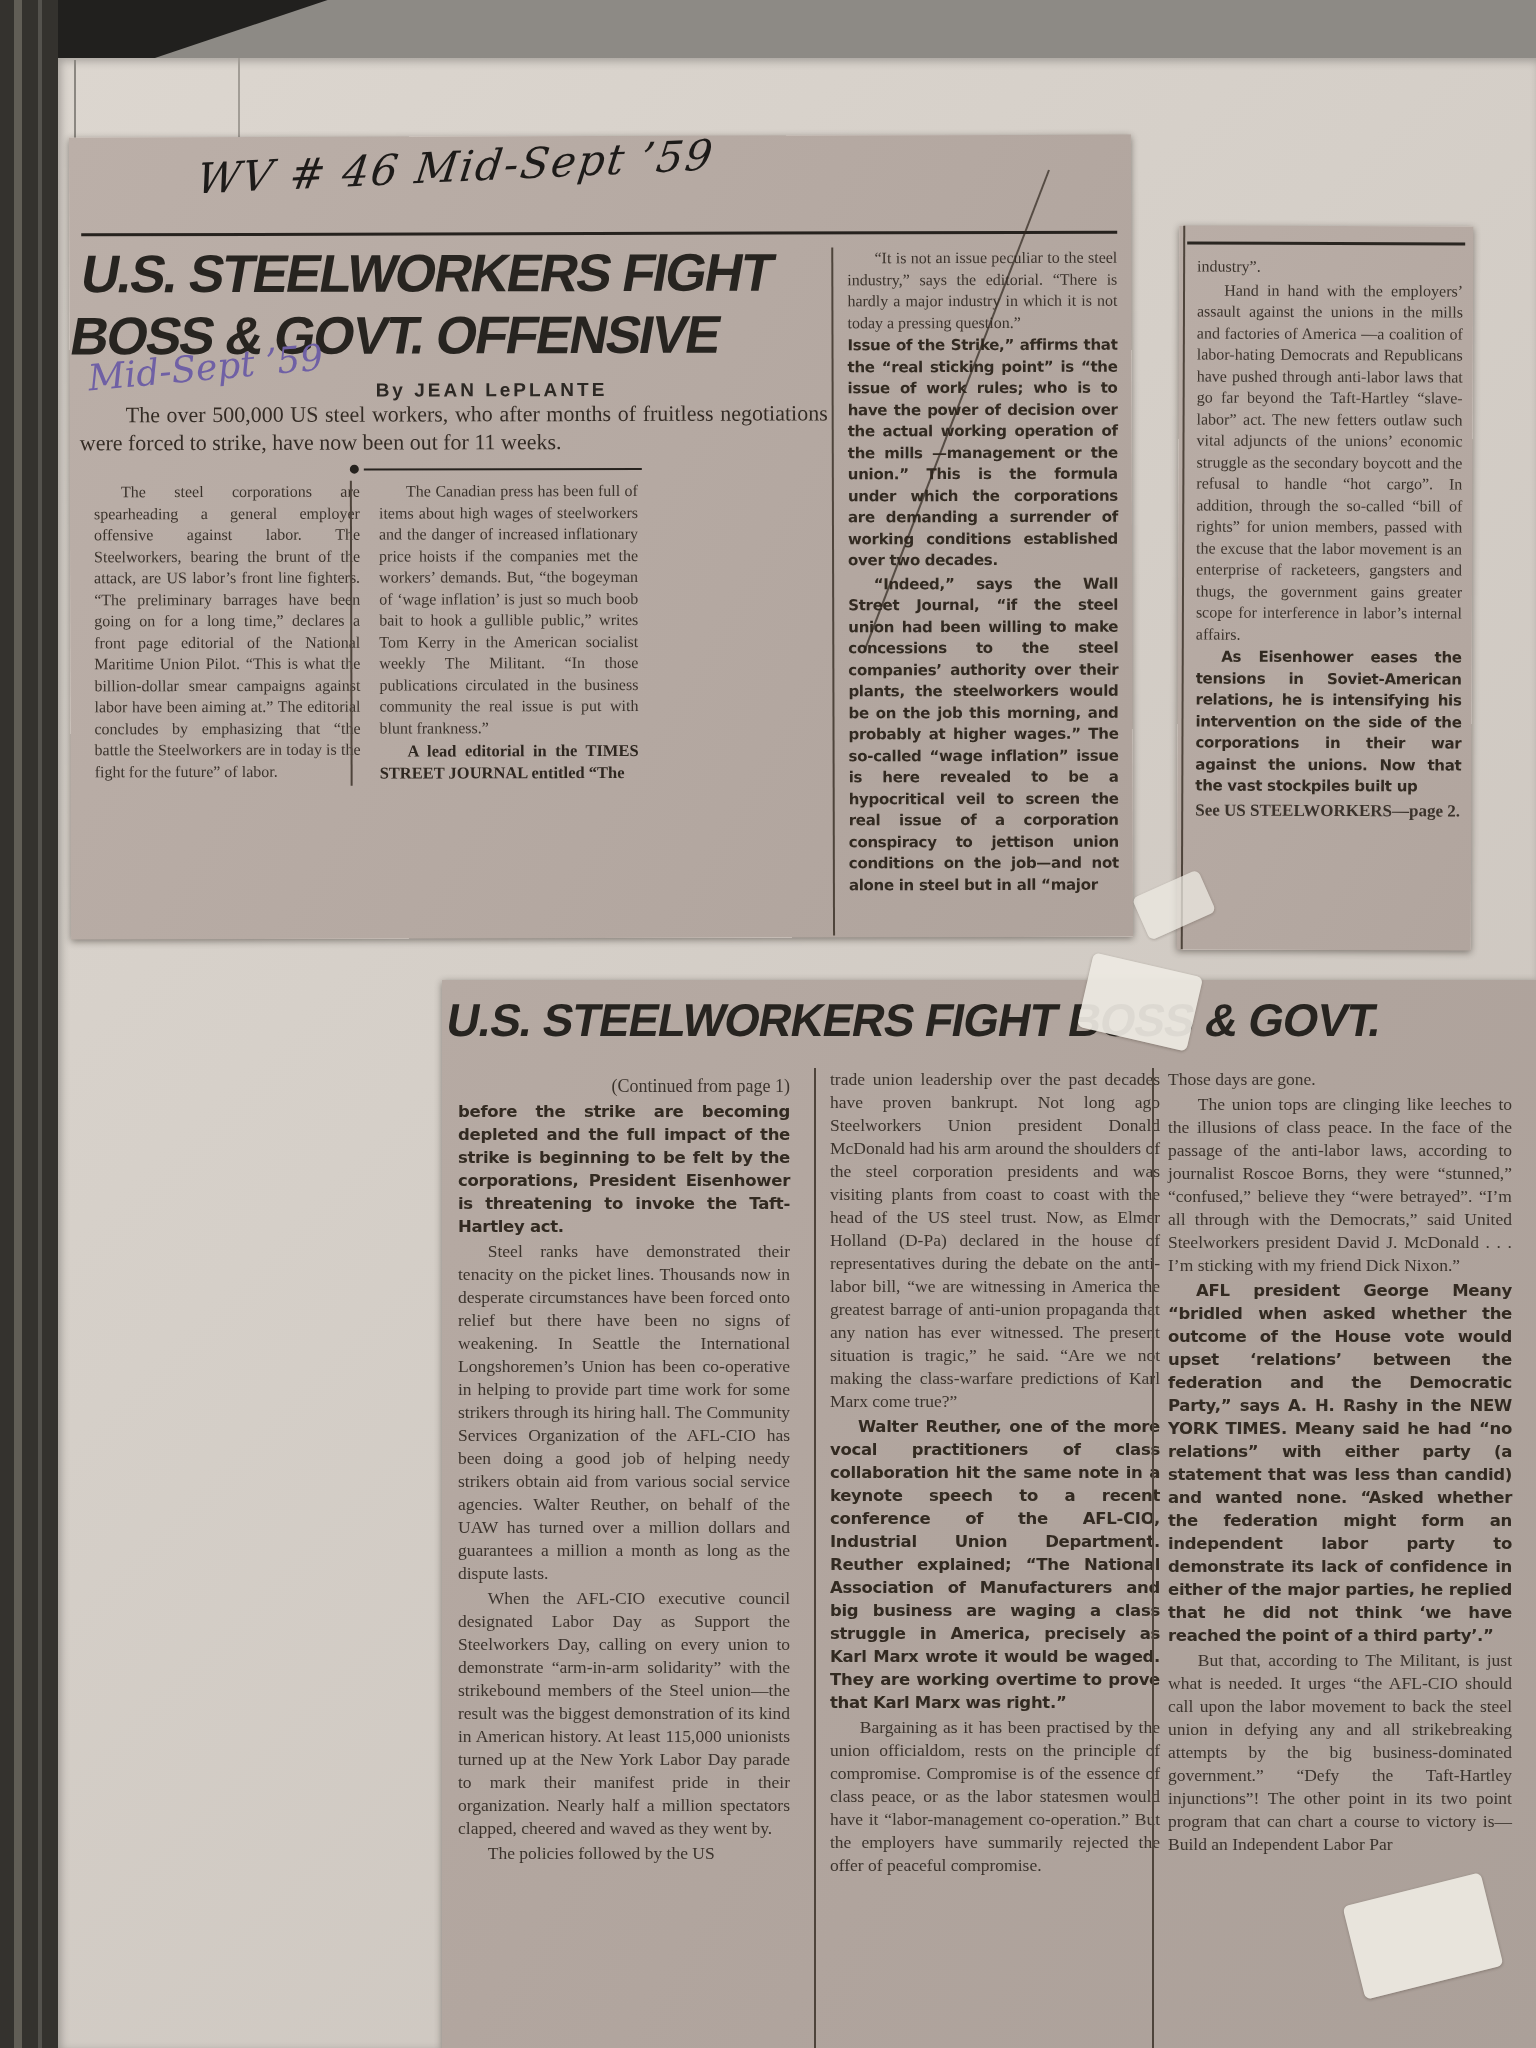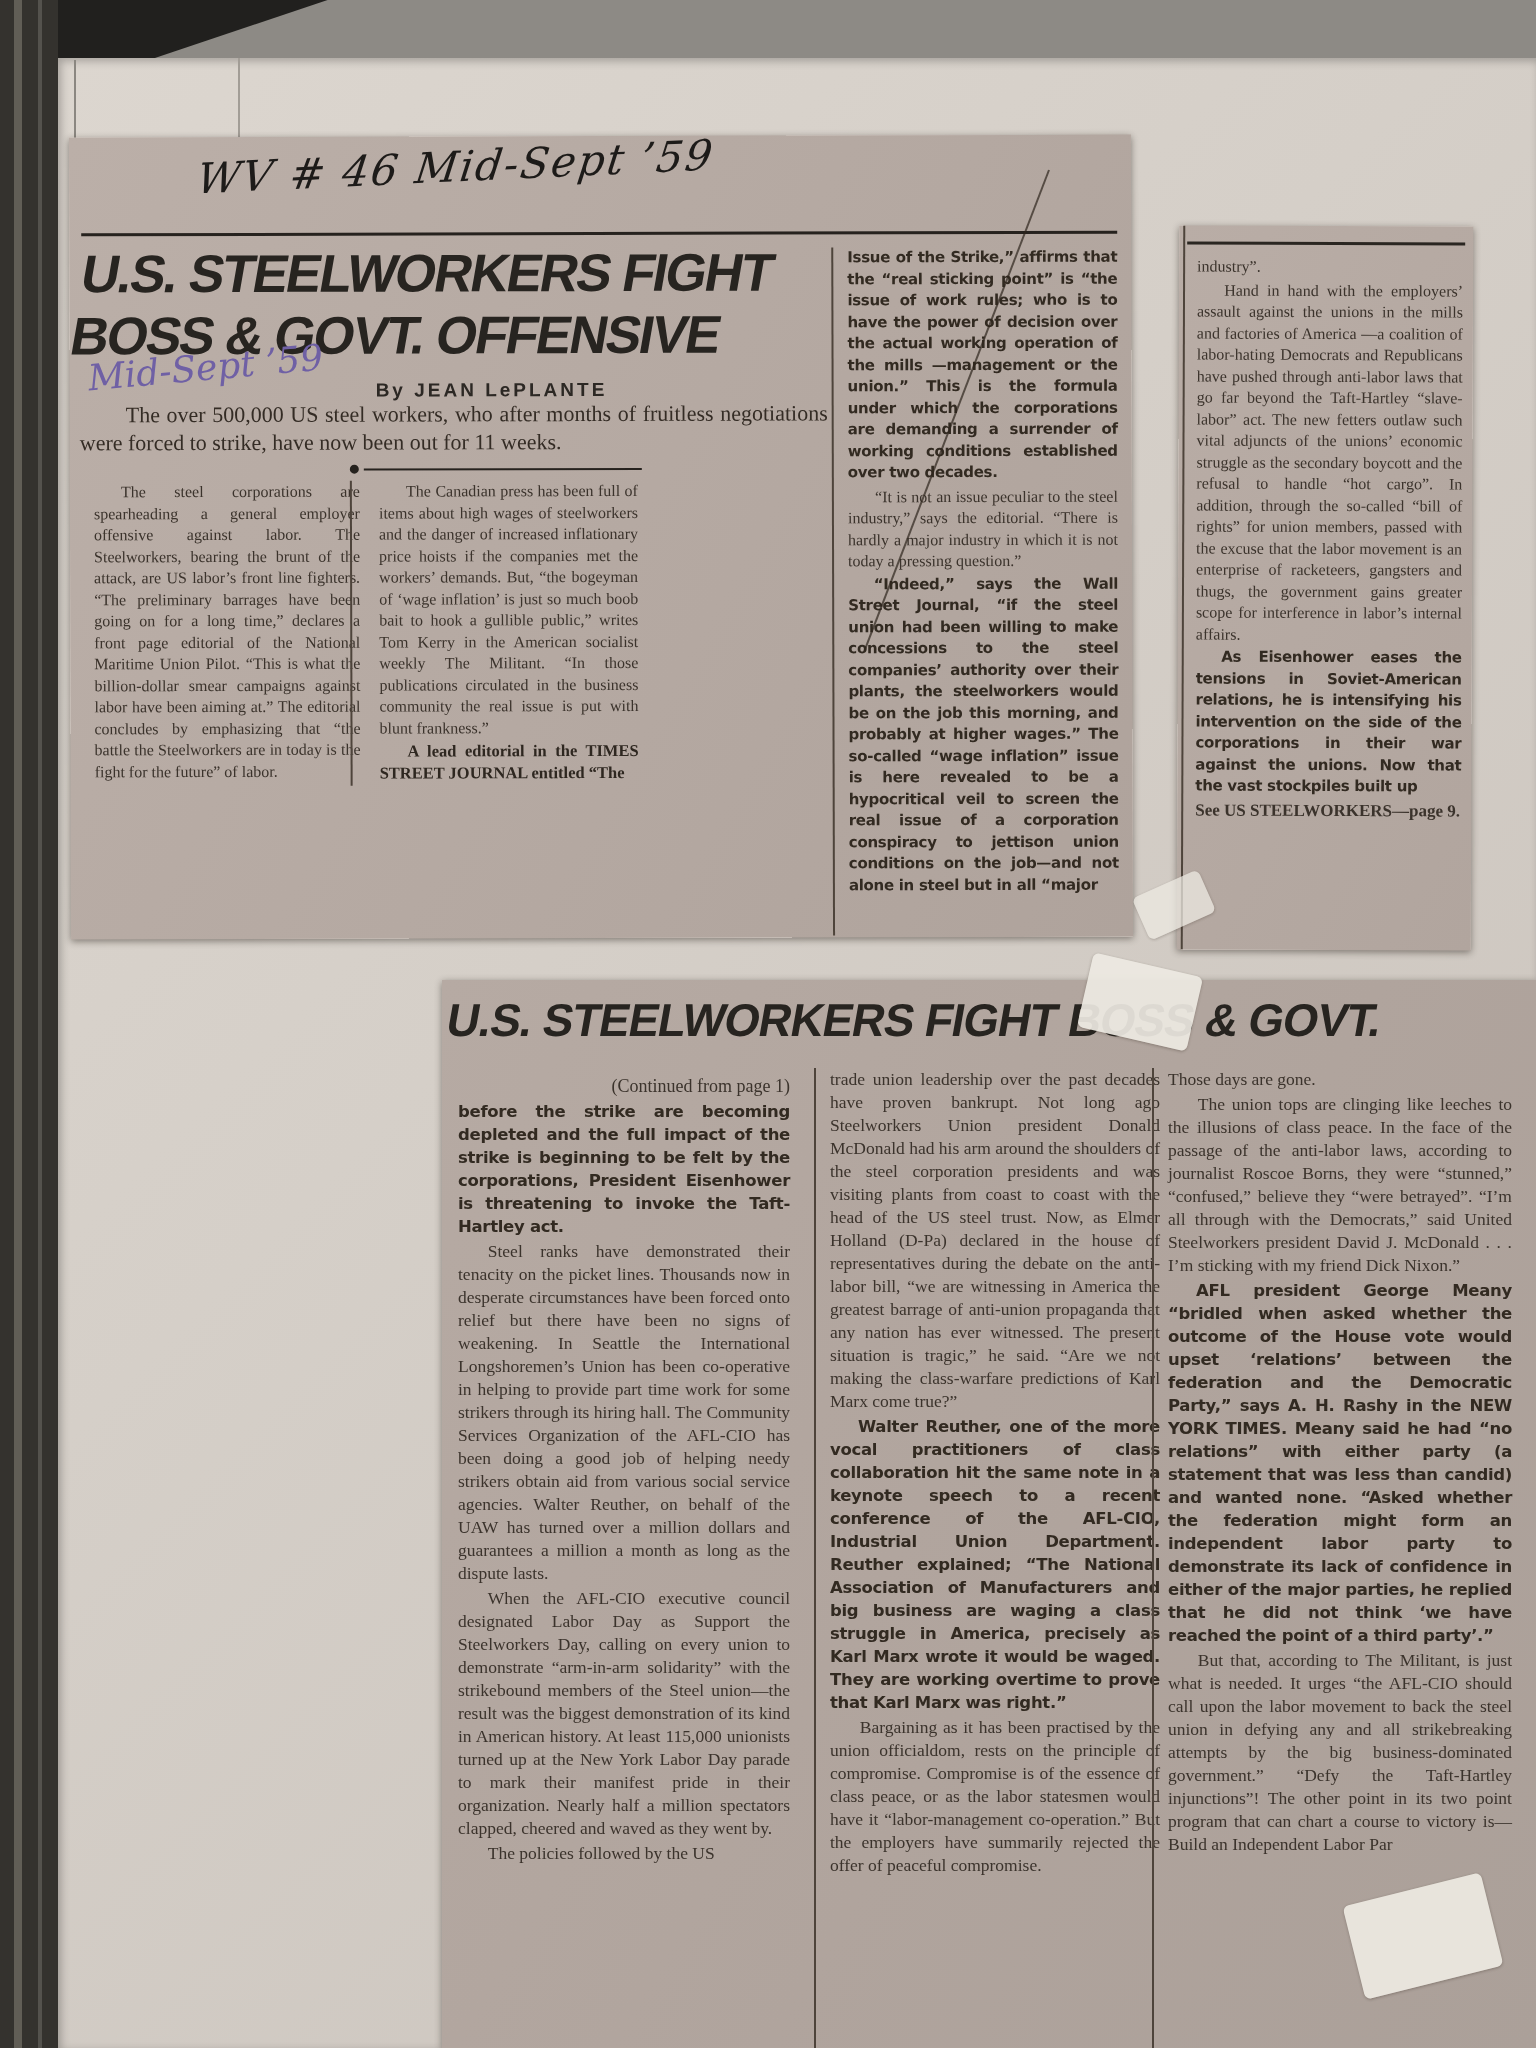--- a/index.html
+++ b/index.html
@@ -112,34 +112,34 @@
     <span class="line"></span>
   </div>
   <div class="col" id="a1col1">
       <p class="para serif">The steel corporations are spearheading a general employer offensive against labor. The Steelworkers, bearing the brunt of the attack, are US labor’s front line fighters. “The preliminary barrages have been going on for a long time,” declares a front page editorial of the National Maritime Union Pilot. “This is what the billion-dollar smear campaigns against labor have been aiming at.” The editorial concludes by emphasizing that “the battle the Steelworkers are in today is the fight for the future” of labor.</p>
     </div>
   <div class="col" id="a1col2">
       <p class="para serif">The Canadian press has been full of items about high wages of steelworkers and the danger of increased inflationary price hoists if the companies met the workers’ demands. But, “the bogeyman of ‘wage inflation’ is just so much boob bait to hook a gullible public,” writes Tom Kerry in the American socialist weekly The Militant. “In those publications circulated in the business community the real issue is put with blunt frankness.”</p>
       <p class="para boldserif">A lead editorial in the TIMES STREET JOURNAL entitled “The</p>
     </div>
   <div class="col" id="a1col3">
+      <p class="para serif">“It is not an issue peculiar to the steel industry,” says the editorial. “There is hardly a major industry in which it is not today a pressing question.”</p>
       <p class="para gothic flush">Issue of the Strike,” affirms that the “real sticking point” is “the issue of work rules; who is to have the power of decision over the actual working operation of the mills —management or the union.” This is the formula under which the corporations are demanding a surrender of working conditions established over two decades.</p>
-      <p class="para serif">“It is not an issue peculiar to the steel industry,” says the editorial. “There is hardly a major industry in which it is not today a pressing question.”</p>
       <p class="para gothic">“Indeed,” says the Wall Street Journal, “if the steel union had been willing to make concessions to the steel companies’ authority over their plants, the steelworkers would be on the job this morning, and probably at higher wages.” The so-called “wage inflation” issue is here revealed to be a hypocritical veil to screen the real issue of a corporation conspiracy to jettison union conditions on the job—and not alone in steel but in all “major</p>
     </div>
 </div>
 
 <div class="clip" id="clip1col4">
   <div class="c4line"></div>
   <div class="c4rule"></div>
   <div id="a1col4">
       <p class="para serif flush">industry”.</p>
       <p class="para serif">Hand in hand with the employers’ assault against the unions in the mills and factories of America —a coalition of labor-hating Democrats and Republicans have pushed through anti-labor laws that go far beyond the Taft-Hartley “slave-labor” act. The new fetters outlaw such vital adjuncts of the unions’ economic struggle as the secondary boycott and the refusal to handle “hot cargo”. In addition, through the so-called “bill of rights” for union members, passed with the excuse that the labor movement is an enterprise of racketeers, gangsters and thugs, the government gains greater scope for interference in labor’s internal affairs.</p>
       <p class="para gothic">As Eisenhower eases the tensions in Soviet-American relations, he is intensifying his intervention on the side of the corporations in their war against the unions. Now that the vast stockpiles built up</p>
-      <p class="para flush jumpline">See US STEELWORKERS—page 9.</p>
+      <p class="para flush jumpline">See US STEELWORKERS—page 2.</p>
     </div>
 
 </div>
 
 <div class="clip" id="clip2">
   <div class="headline2">U.S. STEELWORKERS FIGHT BOSS &amp; GOVT.</div>
   <div class="col" id="a2col1">
       <p class="para center">(Continued from page 1)</p>
       <p class="para gothic flush">before the strike are becoming depleted and the full impact of the strike is beginning to be felt by the corporations, President Eisenhower is threatening to invoke the Taft-Hartley act.</p>
       <p class="para serif">Steel ranks have demonstrated their tenacity on the picket lines. Thousands now in desperate circumstances have been forced onto relief but there have been no signs of weakening. In Seattle the International Longshoremen’s Union has been co-operative in helping to provide part time work for some strikers through its hiring hall. The Community Services Organization of the AFL-CIO has been doing a good job of helping needy strikers obtain aid from various social service agencies. Walter Reuther, on behalf of the UAW has turned over a million dollars and guarantees a million a month as long as the dispute lasts.</p>

